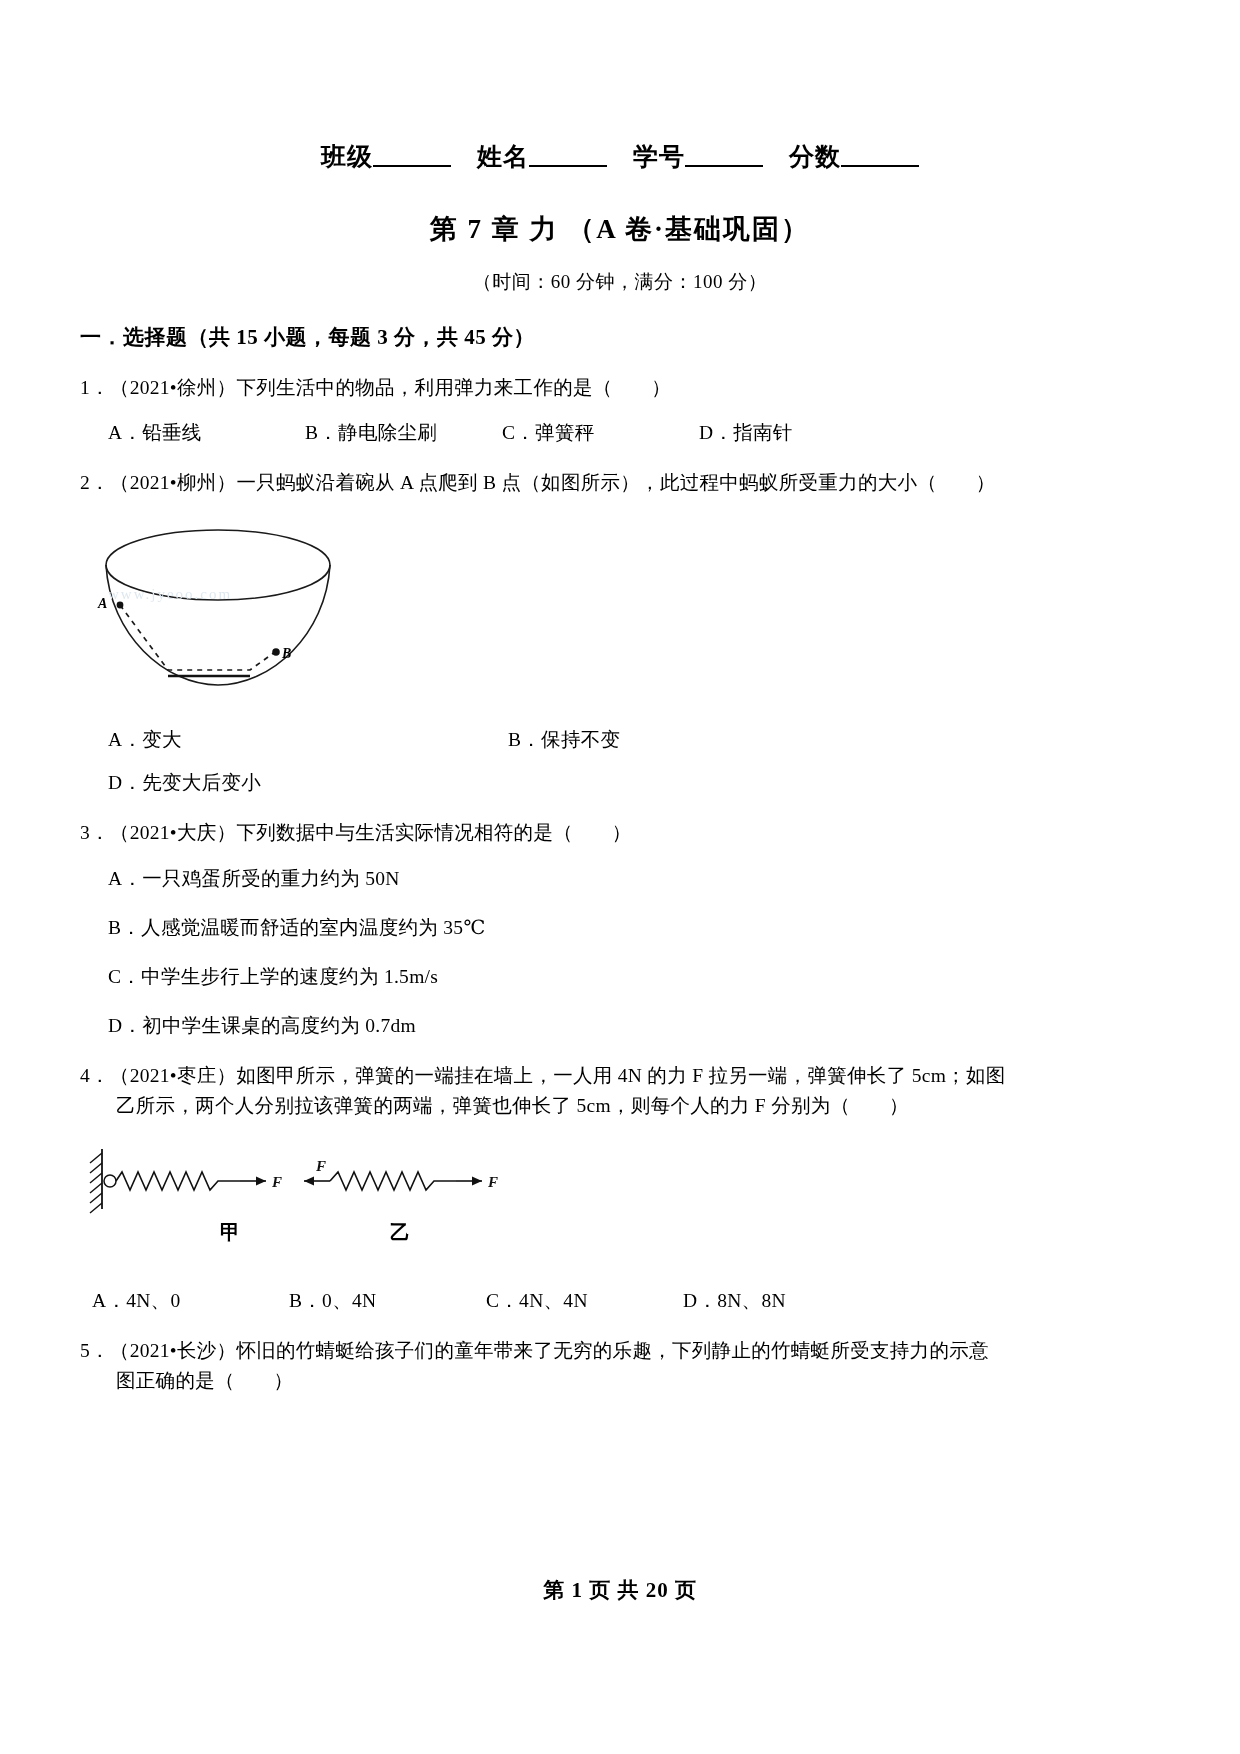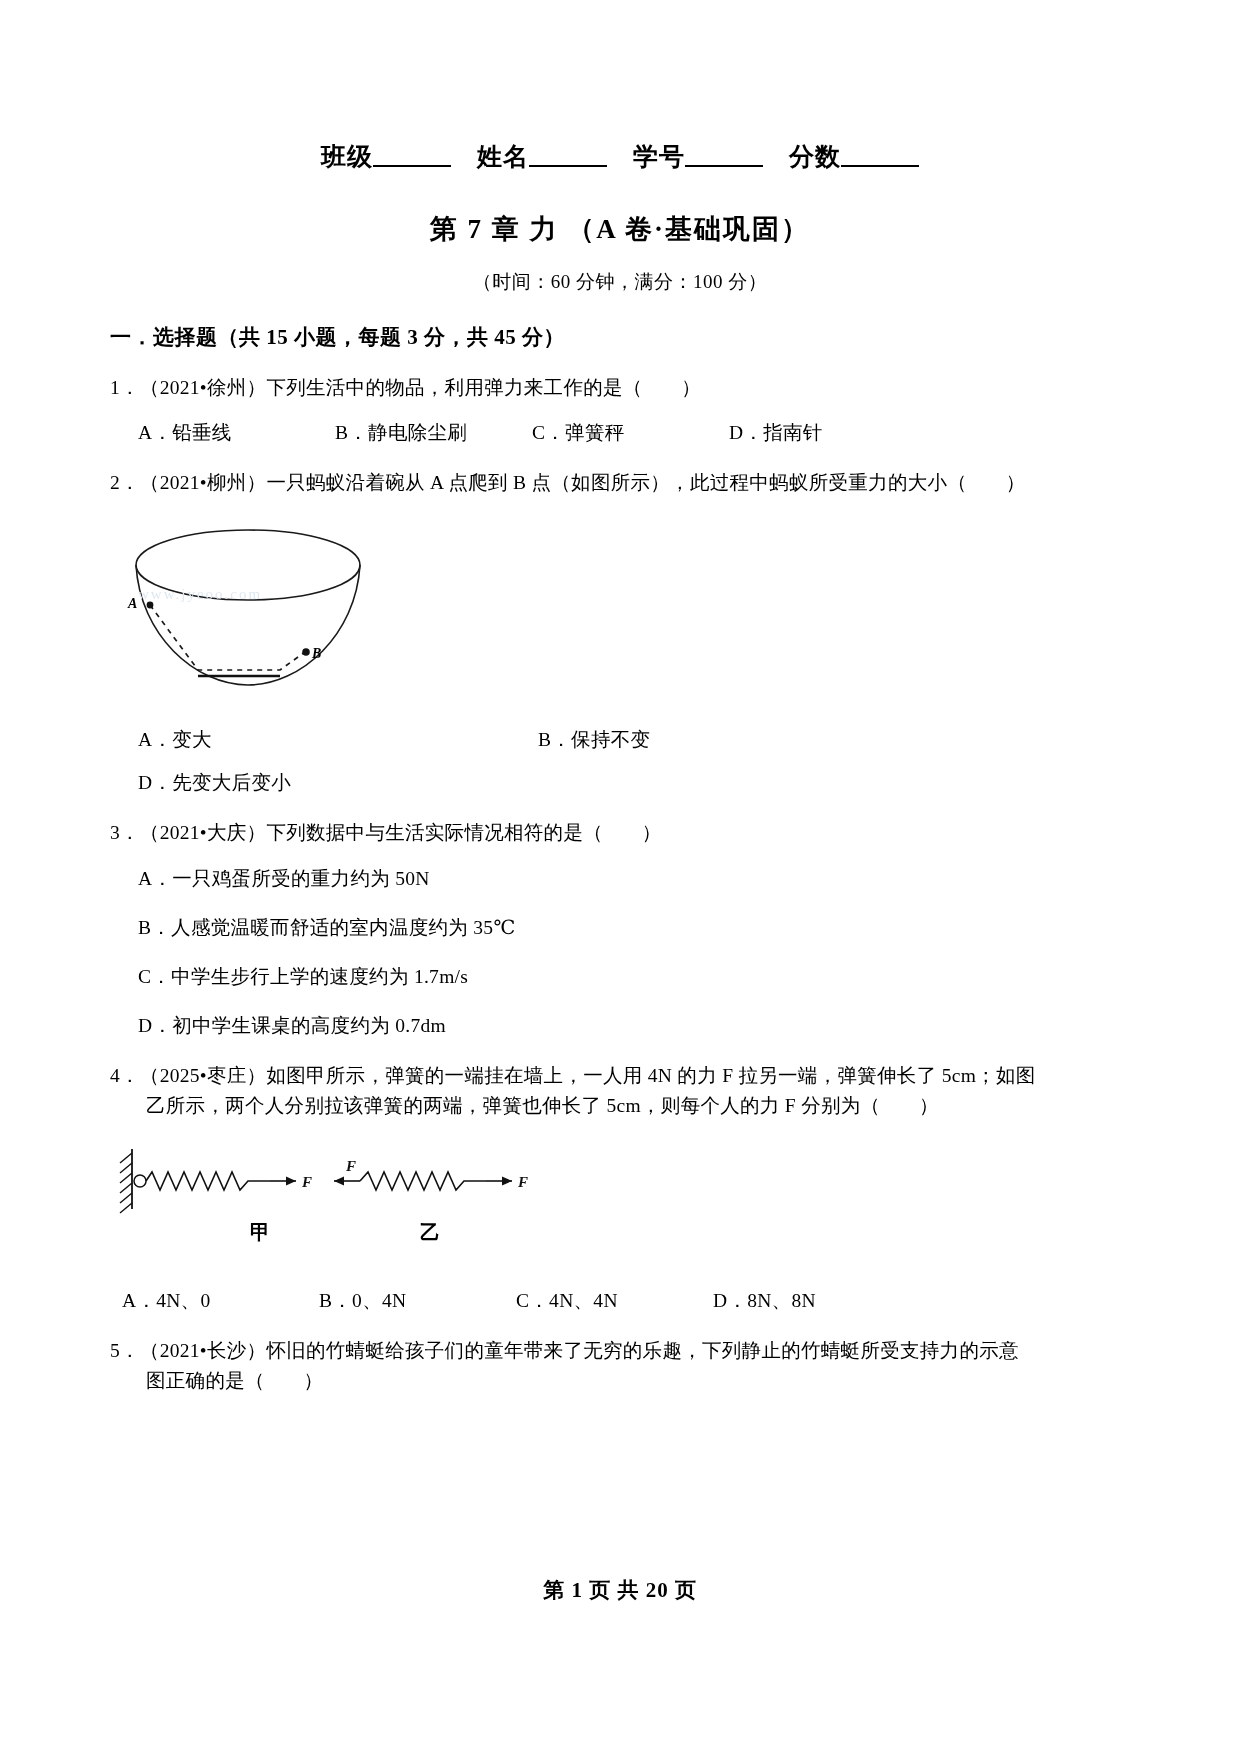--- a/index.html
+++ b/index.html
@@ -14,21 +14,21 @@
     font-family: "Liberation Serif", "DejaVu Serif", serif;
     color: #000000;
     overflow: hidden;
   }
   .page {
     position: absolute;
     left: 0; top: 0;
     width: 1240px;
     height: 1754px;
     box-sizing: border-box;
-    padding: 0 110px;
+    padding: 0 80px;
   }
 
   
   .header-line {
     margin-top: 140px;
     text-align: center;
     font-size: 25px;
     font-weight: bold;
     letter-spacing: 1px;
     white-space: nowrap;
@@ -205,26 +205,26 @@
       <span class="opt opt-2">D．先变大后变小</span>
     </div>
   </div>
 
   <div class="q">
     <span>3．</span><span>（2021•大庆）</span><span>下列数据中与生活实际情况相符的是（</span><span class="paren">&nbsp;&nbsp;&nbsp;</span><span>）</span>
   </div>
   <div class="opts opt-stack">
     <span class="opt">A．一只鸡蛋所受的重力约为 50N</span>
     <span class="opt">B．人感觉温暖而舒适的室内温度约为 35℃</span>
-    <span class="opt">C．中学生步行上学的速度约为 1.7m/s</span>
+    <span class="opt">C．中学生步行上学的速度约为 1.5m/s</span>
     <span class="opt">D．初中学生课桌的高度约为 0.7dm</span>
   </div>
 
   <div class="q">
-    <span class="q-body"><span>4．</span><span>（2025•枣庄）</span><span>如图甲所示，弹簧的一端挂在墙上，一人用 4N 的力 F 拉另一端，弹簧伸长了 5cm；如图</span></span>
+    <span class="q-body"><span>4．</span><span>（2021•枣庄）</span><span>如图甲所示，弹簧的一端挂在墙上，一人用 4N 的力 F 拉另一端，弹簧伸长了 5cm；如图</span></span>
     <span class="q-cont"><span>乙所示，两个人分别拉该弹簧的两端，弹簧也伸长了 5cm，则每个人的力 F 分别为（</span><span class="paren">&nbsp;&nbsp;&nbsp;</span><span>）</span></span>
   </div>
 
   <div class="fig-spring">
     <svg width="560" height="110" viewBox="0 0 560 110">
 
       <line x1="22" y1="8" x2="22" y2="68" stroke="#111" stroke-width="1.8"></line>
       <line x1="22" y1="12" x2="10" y2="22" stroke="#111" stroke-width="1.4"></line>
       <line x1="22" y1="22" x2="10" y2="32" stroke="#111" stroke-width="1.4"></line>
       <line x1="22" y1="32" x2="10" y2="42" stroke="#111" stroke-width="1.4"></line>

